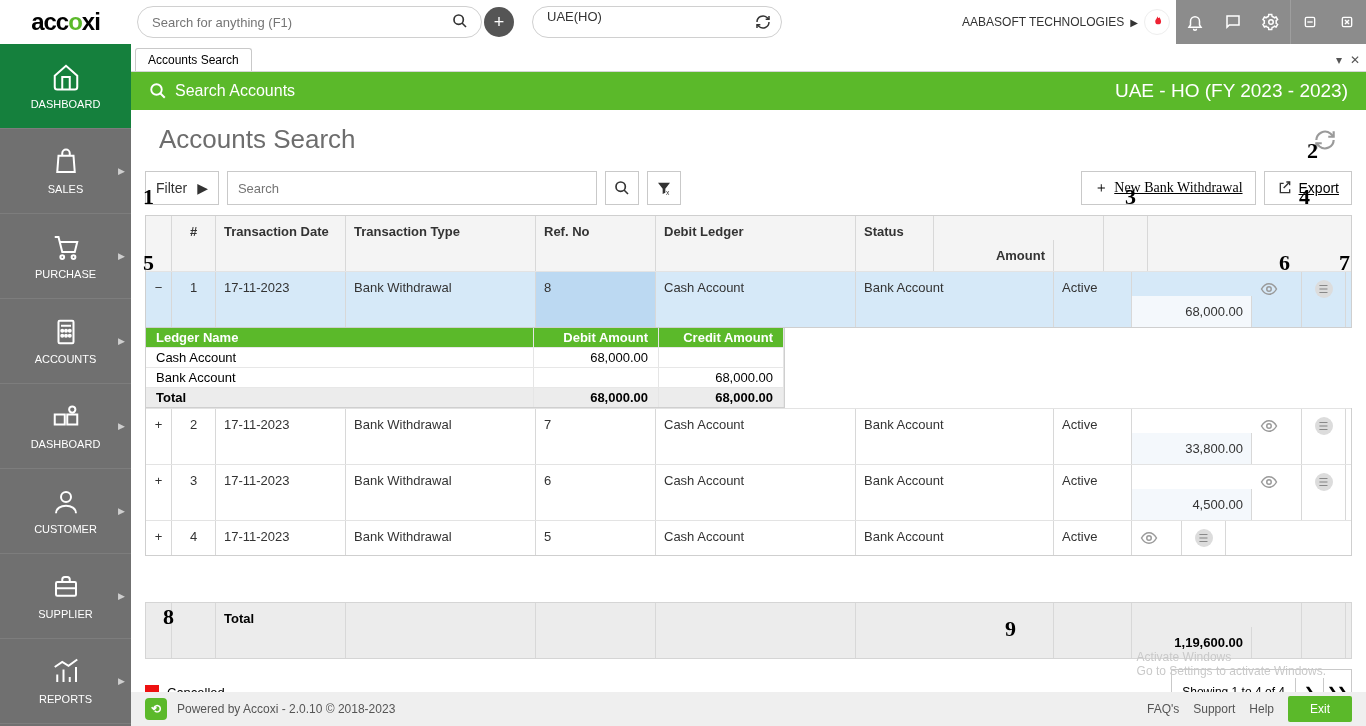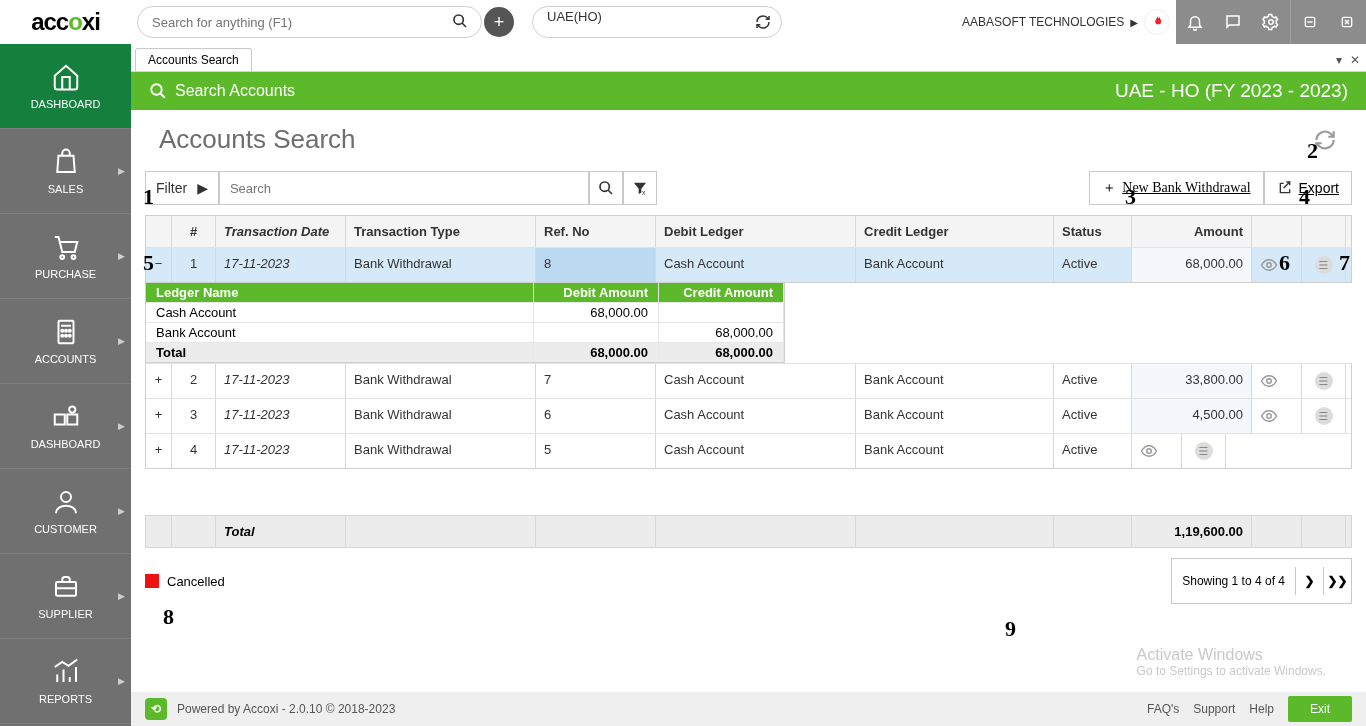--- a/index.html
+++ b/index.html
@@ -36,40 +36,40 @@
 .tab { border:1px solid #c9c9c9; border-bottom:none; background:#fff; font-size:12px; padding:4px 12px; border-radius:3px 3px 0 0; margin-top:2px;}
 .tab-controls { margin-left:auto; margin-right:6px; font-size:12px; color:#555; display:flex; gap:8px; align-items:center; padding-bottom:4px;}
 
 .green-bar { height:38px; background:#5bb92a; color:#fff; display:flex; align-items:center; padding:0 18px; font-size:16px;}
 .green-bar .right { margin-left:auto; font-size:19px;}
 
 .page-title-row { display:flex; align-items:center; padding:14px 28px 10px 28px;}
 .page-title { font-size:26px; color:#6d6d6d; font-weight:400;}
 .refresh-round { margin-left:auto; color:#888;}
 
-.toolbar-row { display:flex; align-items:flex-start; padding:6px 14px 10px 14px; gap:0; }
+.toolbar-row { display:flex; align-items:flex-start; padding:6px 14px 10px 14px; gap:8px; }
 .filter-box { border:1px solid #c9c9c9; height:34px; display:flex; align-items:center; padding:0 10px; font-size:14px; color:#333; gap:10px; background:#fff;}
 .srch { border:1px solid #c9c9c9; height:34px; width:370px; padding:0 10px; font-size:13px; color:#888;}
 .small-btn { border:1px solid #c9c9c9; height:34px; width:34px; display:flex;align-items:center;justify-content:center;color:#333; background:#fff;}
 .spacer { flex:1; }
 .act-btn { border:1px solid #c9c9c9; height:34px; padding:0 12px; display:flex; align-items:center; gap:6px; font-size:14px; background:#fff;}
 
 
 .grid { margin:0 14px; border:1px solid #cfcfcf;}
 .grid-head { display:flex; background:#f4f4f4; font-size:13px; color:#333; font-weight:600;}
 .grid-head > div, .grow > div { border-right:1px solid #d8d8d8; padding:8px 8px;}
 .col-exp{width:26px;text-align:center;}
 .col-num{width:44px;text-align:center;}
-.col-date{width:130px;font-style:italic;}
+.col-date{width:130px;}
 .col-type{width:190px;}
 .col-ref{width:120px;}
 .col-deb{width:200px;}
 .col-cred{width:198px;}
 .col-stat{width:78px;}
-.col-amt{width:120px;text-align:right;}
+.col-amt{width:120px;text-align:right;margin-top:24px;}
 .col-eye{width:50px;text-align:center;}
 .col-menu{width:44px;text-align:center;}
 .grow { display:flex; font-size:13px; color:#333; background:#fff; border-top:1px solid #e3e3e3;}
 .grow.sel { background:#d6e9f8;}
 .grow.sel .col-ref{ background:#bcd9f2;}
 .grow .col-amt{ background:#f4f8fc;}
 .icon-eye{ color:#9a9a9a;}
 .icon-dots{ width:18px;height:18px;border-radius:50%;background:#dcdcdc;display:inline-flex;align-items:center;justify-content:center; color:#888; font-size:11px;}
 
 
@@ -87,21 +87,21 @@
 .total-row > div{ padding:8px; border-right:1px solid #d8d8d8;}
 
 
 .below { display:flex; align-items:center; padding:10px 14px;}
 .legend-sq{ width:14px;height:14px;background:#e11; margin-right:8px;}
 .pager{ margin-left:auto; border:1px solid #c9c9c9; height:46px; display:flex; align-items:center; font-size:12px;}
 .pager .txt{ padding:0 10px; }
 .pager .pbtn{ width:28px; height:28px; border-left:1px solid #c9c9c9; display:flex;align-items:center;justify-content:center; font-weight:700;}
 
 .watermark { position:absolute; right:40px; bottom:48px; color:#c9c9c9; text-align:left; pointer-events:none;}
-.watermark .t1{font-size:16px;} .watermark .t2{font-size:12px;}
+.watermark .t1{font-size:12px;} .watermark .t2{font-size:12px;}
 
 .footer { position:absolute; left:0; right:0; bottom:0; height:34px; background:#efefef; display:flex; align-items:center; padding:0 14px; font-size:12px; color:#555;}
 .foot-logo{ width:22px;height:22px;background:#5bb92a;border-radius:4px; margin-right:10px; display:flex;align-items:center;justify-content:center;color:#fff;font-weight:700;}
 .foot-right{ margin-left:auto; display:flex; gap:14px; align-items:center;}
 .exit-btn{ background:#5bb92a; color:#fff; padding:6px 22px; border-radius:2px;}
 
 
 .callout { position:absolute; font-size:22px; font-weight:900; color:#000; font-family: Georgia, 'Times New Roman', serif; z-index:50;}
 
 svg { display:block; }
@@ -341,21 +341,20 @@
   </div>
 
   <div class="grid">
     <div class="grid-head">
       <div class="col-exp"></div>
       <div class="col-num">#</div>
       <div class="col-date">Transaction Date</div>
       <div class="col-type">Transaction Type</div>
       <div class="col-ref">Ref. No</div>
       <div class="col-deb">Debit Ledger</div>
-      <div class="col-cred">Credit Ledger</div>
       <div class="col-stat">Status</div>
       <div class="col-amt">Amount</div>
       <div class="col-eye"></div>
       <div class="col-menu"></div>
     </div>
     <div id="grid-body">
         <div class="grow sel">
           <div class="col-exp">−</div>
           <div class="col-num">1</div>
           <div class="col-date">17-11-2023</div>

